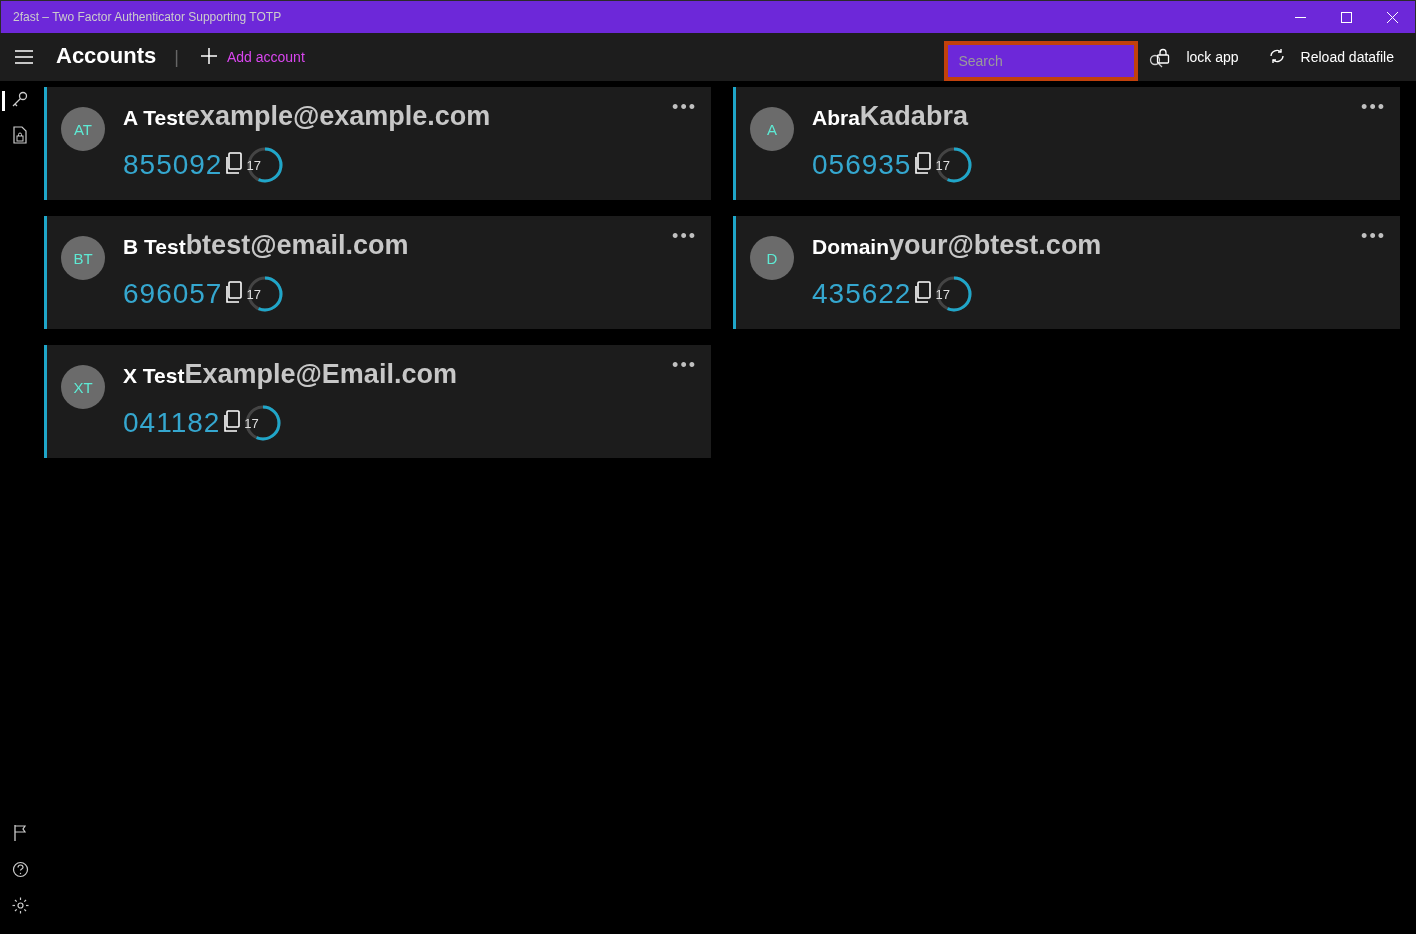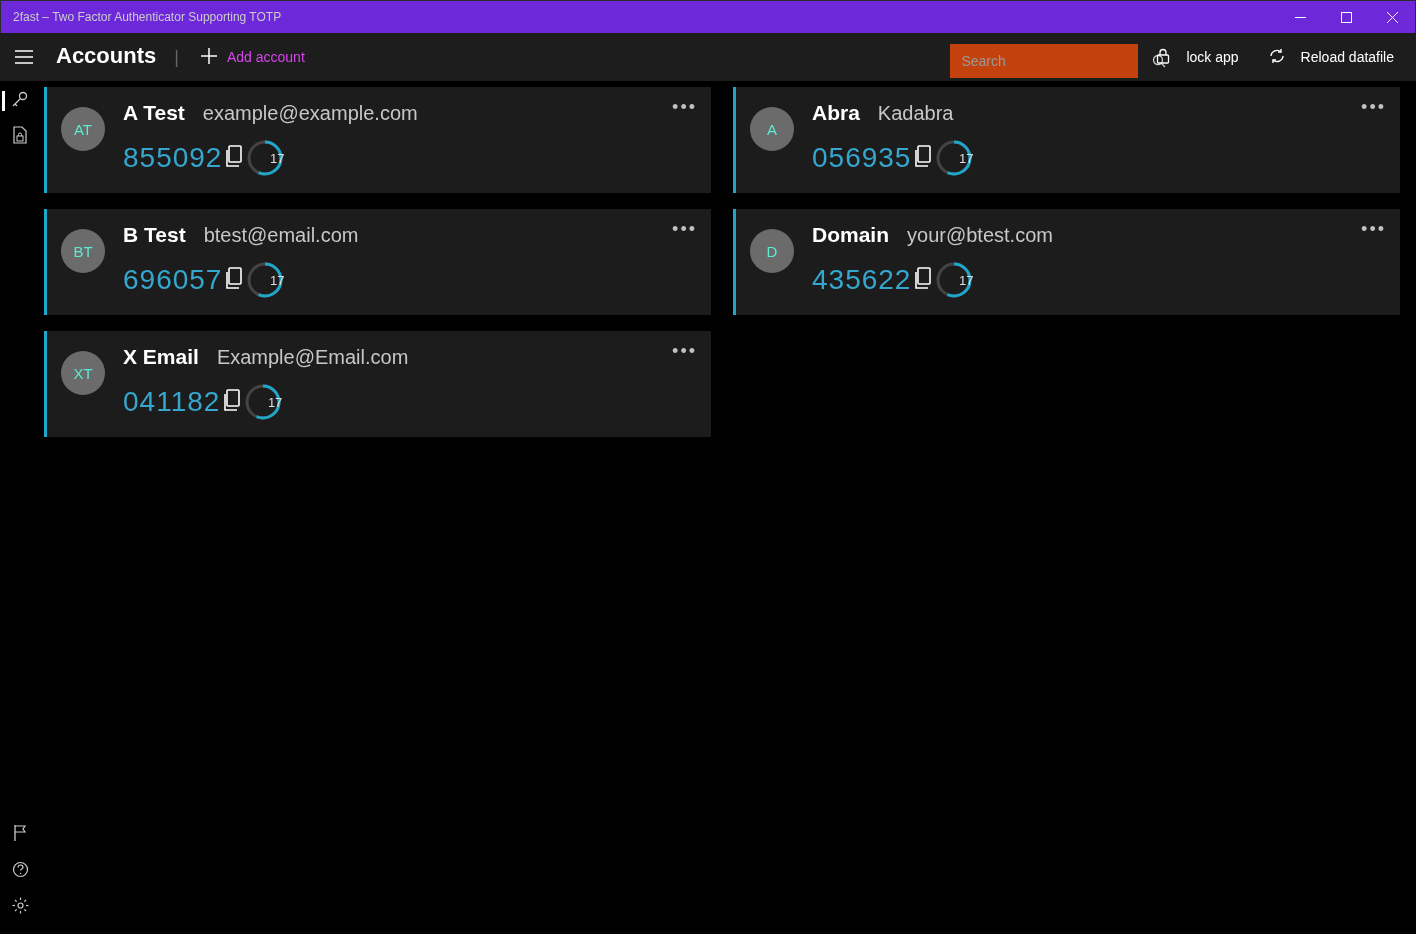--- a/index.html
+++ b/index.html
@@ -66,24 +66,24 @@
     align-items: center;
     gap: 10px;
     padding: 6px 10px;
     font-size: 14px;
     color: #d946ef;
   }
   .toolbar-spacer { flex: 1; }
   .search-box {
     display: flex;
     align-items: center;
-    border: 1px solid #c2410c;
+    border: 4px solid #c2410c;
     height: 32px;
     width: 186px;
-    background: #c2410c;
+    background: #6d28d9;
     margin-top: 8px;
   }
   .search-box input {
     flex: 1;
     background: transparent;
     border: none;
     outline: none;
     color: #fff;
     padding: 0 10px;
     font-size: 14px;
@@ -160,33 +160,33 @@
     display: flex;
     align-items: center;
     justify-content: center;
     font-size: 15px;
     color: #5eead4;
     font-weight: 500;
     margin-top: 6px;
     flex-shrink: 0;
   }
   .card-body { flex: 1; display: flex; flex-direction: column; gap: 14px; }
-  .card-header { display: flex; align-items: baseline; gap: 18px; }
+  .card-header { display: flex; align-items: baseline; }
   .acc-name { font-size: 21px; font-weight: 600; color: #fff; }
-  .acc-sub { font-size: 20px; font-weight: 400; color: #c7c7c7; }
+  .acc-sub { font-size: 27px; font-weight: 700; color: #c7c7c7; }
   .card-row { display: flex; align-items: center; gap: 1px; }
   .code { font-size: 28px; font-weight: 400; color: #35a7cf; letter-spacing: 1px; }
   .copy-btn { color: #fff; display:flex; align-items:center; justify-content:center;}
   .ring {
     width: 38px;
     height: 38px;
     position: relative;
     display: flex;
     align-items: center;
-    justify-content: flex-end;
+    justify-content: flex-start;
   }
   .ring svg { position: absolute; top:0; left:0; }
   .ring-text { font-size: 13px; color: #ddd; z-index: 1; }
   .card-menu {
     position: absolute;
     top: 10px;
     right: 14px;
     color: #c0c0c0;
     font-size: 18px;
     letter-spacing: 2px;
@@ -446,21 +446,21 @@
       </div>
     </div>
     <div class="card-menu">
       <span>•••</span>
     </div>
   </div>
       <div class="account-card">
     <div class="avatar">XT</div>
     <div class="card-body">
       <div class="card-header">
-        <span class="acc-name">X Email</span>
+        <span class="acc-name">X Test</span>
         <span class="acc-sub">Example@Email.com</span>
       </div>
       <div class="card-row">
         <span class="code">041182</span>
         <span class="copy-btn">
           <span>
             <svg width="22" height="24" viewBox="0 0 22 24">
                   <rect x="6" y="2" width="12" height="16" rx="1" fill="none" stroke="#fff" stroke-width="1.6"></rect>
                   <path d="M4 6 v16 h12" fill="none" stroke="#fff" stroke-width="1.6"></path>
                 </svg>

